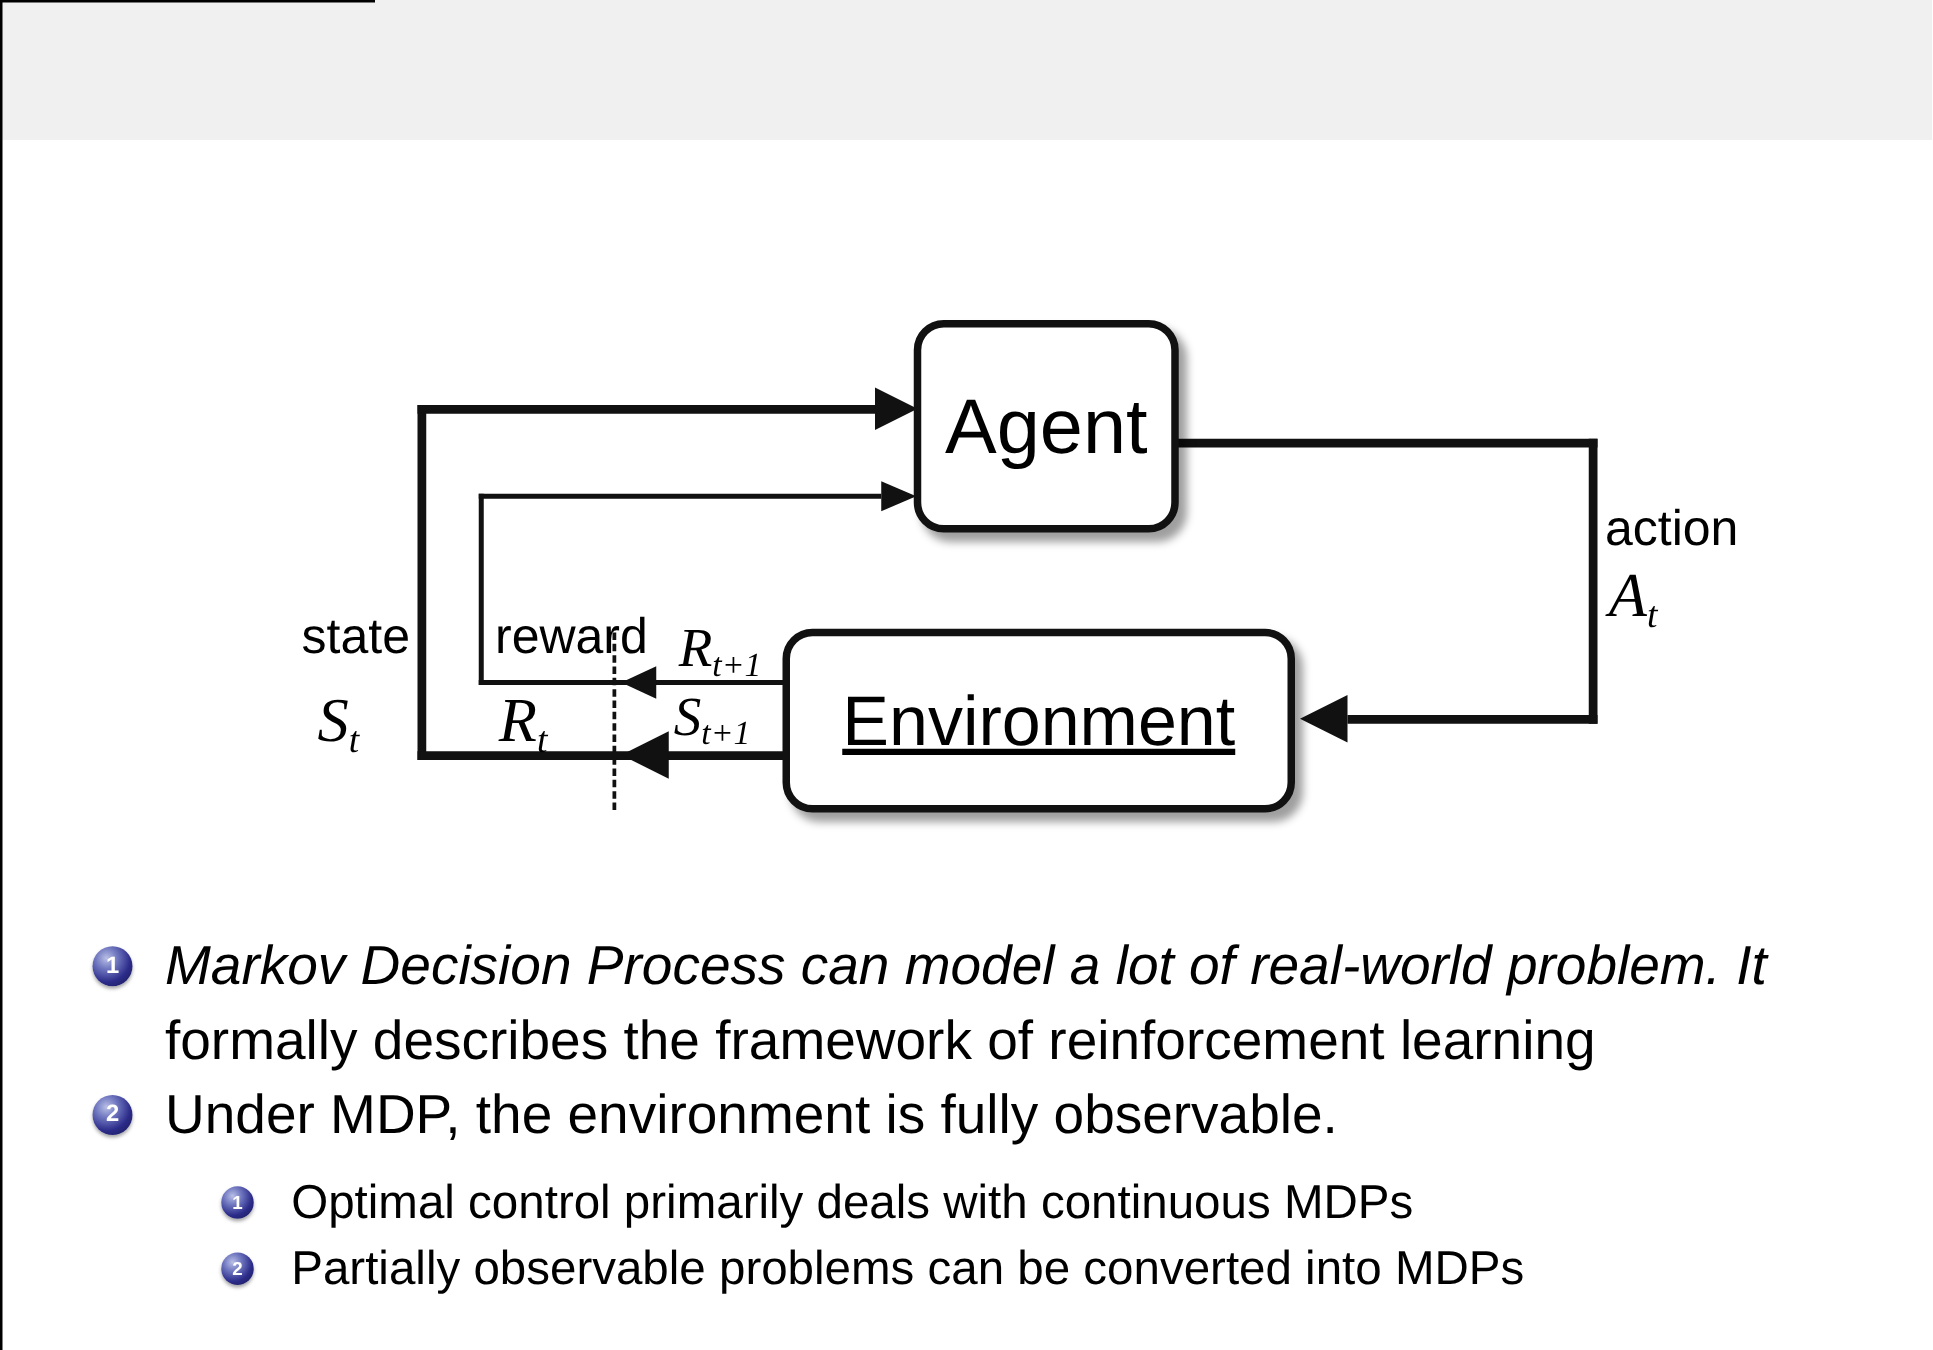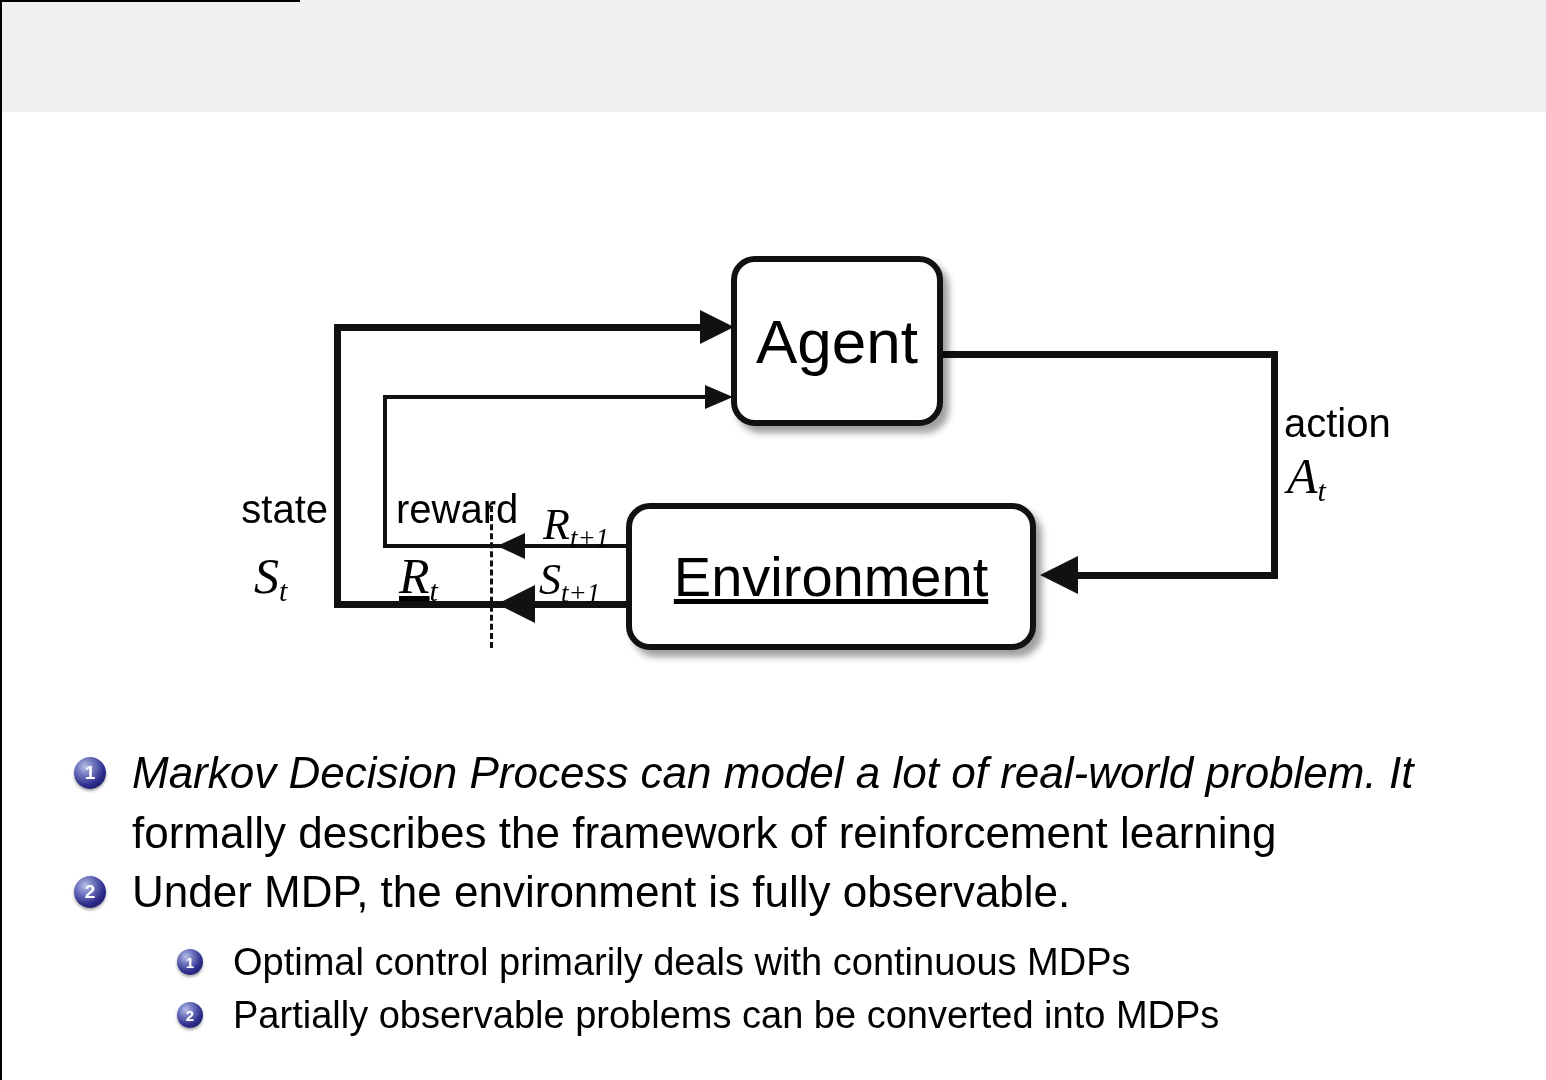--- a/index.html
+++ b/index.html
@@ -26,21 +26,21 @@
   
   .arr{position:absolute;width:0;height:0;}
   .arr-right-thick{border-top:17px solid transparent;border-bottom:17px solid transparent;border-left:34px solid #111;}
   .arr-right-thin{border-top:12px solid transparent;border-bottom:12px solid transparent;border-left:28px solid #111;}
   .arr-left-thick{border-top:19px solid transparent;border-bottom:19px solid transparent;border-right:38px solid #111;}
   .arr-left-thin{border-top:13px solid transparent;border-bottom:13px solid transparent;border-right:28px solid #111;}
   
   .dlabel{position:absolute;font-size:40px;line-height:44px;white-space:nowrap;}
   .math{position:absolute;font-family:"Liberation Serif",serif;font-style:italic;font-size:50px;line-height:52px;white-space:nowrap;}
   .math .sub{font-size:30px;vertical-align:-0.28em;}
-  .math-sm{font-size:44px;line-height:58px;}
+  .math-sm{font-size:44px;line-height:46px;}
   .math-sm .sub{font-size:27px;}
   
   .ball{position:absolute;border-radius:50%;color:#fff;display:flex;align-items:center;justify-content:center;
         background:radial-gradient(circle at 35% 30%, #b9c0e6 0%, #7178c0 28%, #2c2c8a 62%, #15154e 100%);
         box-shadow:0 2px 3px rgba(0,0,0,0.35);font-weight:bold;}
   .ball-main{width:32px;height:32px;font-size:19px;}
   .ball-sub{width:26px;height:26px;font-size:15px;}
   .btext{position:absolute;font-size:44px;line-height:60px;white-space:nowrap;}
   .btext-sub{position:absolute;font-size:38px;line-height:53px;white-space:nowrap;}
 </style>
@@ -79,21 +79,21 @@
       <span class="boxlabel">Agent</span>
     </div>
     <div class="dbox env-box">
       <span class="boxlabel">Environment</span>
     </div>
 
     <div class="dlabel" style="left:228px;top:487px;width:100px;text-align:right;">state</div>
     <div class="math" style="left:254px;top:550px;"><span>S</span><span class="sub">t</span></div>
 
     <div class="dlabel" style="left:396px;top:487px;">reward</div>
-    <div class="math" style="left:399px;top:550px;text-decoration:underline;"><span>R</span><span class="sub">t</span></div>
+    <div class="math" style="left:399px;top:550px;"><span>R</span><span class="sub">t</span></div>
 
     <div class="math math-sm" style="left:543px;top:496px;"><span>R</span><span class="sub">t+1</span></div>
     <div class="math math-sm" style="left:539px;top:551px;"><span>S</span><span class="sub">t+1</span></div>
 
     <div class="dlabel" style="left:1284px;top:401px;">action</div>
     <div class="math" style="left:1287px;top:450px;"><span>A</span><span class="sub">t</span></div>
   </div>
 
   <div>
 

